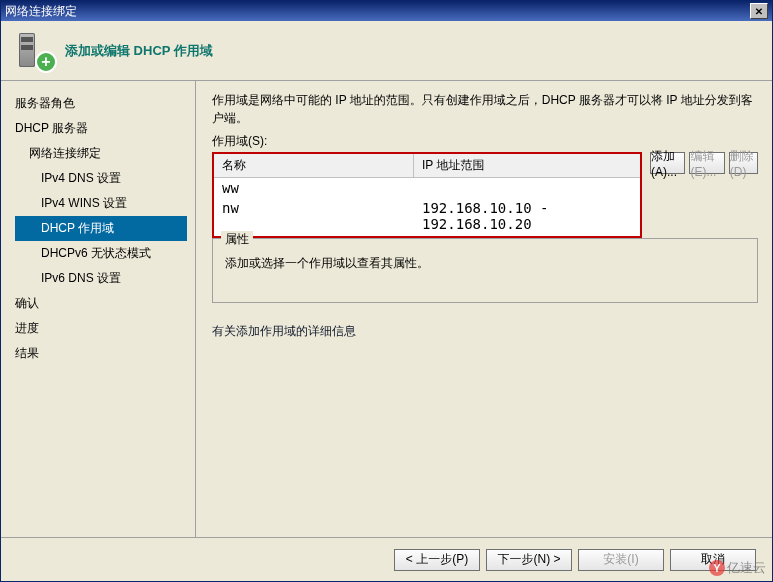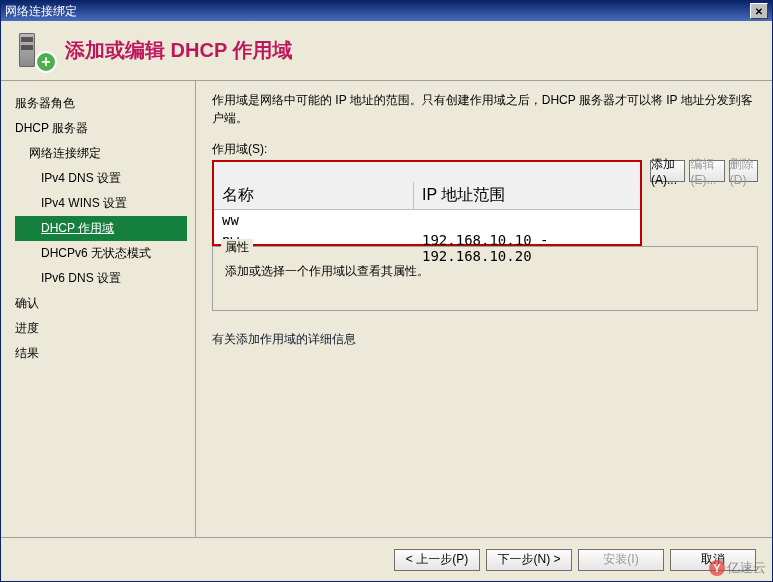--- a/index.html
+++ b/index.html
@@ -8,34 +8,34 @@
   .titlebar { height: 20px; background: linear-gradient(to bottom, #0A246A, #486BBD); color: #fff; display: flex; align-items: center; padding: 0 4px; font-size: 12px; }
   .titlebar .title-text { flex: 1; }
   .titlebar .close-btn { width: 18px; height: 16px; background: #C0C0C0; border: 1px solid #fff; border-right-color: #404040; border-bottom-color: #404040; display: flex; align-items: center; justify-content: center; font-size: 10px; color: #000; font-weight: bold; cursor: pointer; }
   .header { height: 60px; border-bottom: 1px solid #A0A0A0; display: flex; align-items: center; padding: 0 14px; gap: 10px; background: #ECE9D8; }
   .header-icon { width: 40px; height: 40px; position: relative; }
   .server-stack { width: 16px; height: 34px; background: linear-gradient(#bbb, #888); border-radius: 2px; position: absolute; left: 4px; top: 2px; box-shadow: inset 0 0 0 1px #666; }
   .server-stack::before, .server-stack::after { content: ""; position: absolute; left: 2px; right: 2px; height: 5px; background: #555; }
   .server-stack::before { top: 4px; }
   .server-stack::after { top: 12px; }
   .plus-badge { position: absolute; right: -2px; bottom: -2px; width: 22px; height: 22px; background: #4CAF50; border-radius: 50%; border: 2px solid #fff; display: flex; align-items: center; justify-content: center; color: #fff; font-weight: bold; font-size: 16px; line-height: 1; }
-  .header-title { font-size: 20px; font-weight: bold; color: #be185d; }
+  .header-title { font-size: 13px; font-weight: bold; color: #0f766e; }
   .body-area { display: flex; height: 456px; }
   .sidebar { width: 195px; border-right: 1px solid #A0A0A0; padding: 10px 0 10px 14px; }
   .sidebar-item { padding: 4px 6px 4px 0; color: #000; cursor: pointer; }
   .sidebar-item.indent1 { padding-left: 14px; }
   .sidebar-item.indent2 { padding-left: 26px; }
-  .sidebar-item.selected { background: #15803d; color: #fff; margin-right: 8px; padding-left: 26px; text-decoration: underline; }
+  .sidebar-item.selected { background: #0369a1; color: #fff; margin-right: 8px; padding-left: 26px; }
   .main { flex: 1; padding: 10px 14px 10px 16px; position: relative; display: flex; flex-direction: column; }
-  .desc-text { line-height: 1.5; margin-bottom: 14px; }
+  .desc-text { line-height: 1.5; margin-bottom: 6px; }
   .scopes-label { margin-bottom: 2px; }
   .table-wrap { display: flex; gap: 8px; }
   .table-box { flex: 1; border: 2px solid #C00000; background: #fff; height: 86px; position: relative; }
   .table-header { display: flex; border-bottom: 1px solid #C0C0C0; background: #F0F0F0; }
-  .th { padding: 3px 8px; border-right: 1px solid #C0C0C0; font-size: 16px; margin-top: 20px; }
+  .th { padding: 3px 8px; border-right: 1px solid #C0C0C0; font-size: 12px; }
   .th:last-child { border-right: none; }
   .th-name { width: 200px; }
   .th-range { flex: 1; }
   .tr { display: flex; }
   .td { padding: 2px 8px; font-family: Consolas, monospace; font-size: 14px; }
   .td-name { width: 200px; }
   .td-range { flex: 1; }
   .btn-col { display: flex; flex-direction: row; gap: 4px; width: 108px; }
   .btn { height: 22px; border: 1px solid #707070; background: linear-gradient(#fdfdfd,#e5e5e5); font-size: 12px; display: flex; align-items: center; justify-content: center; cursor: pointer; }
   .btn.disabled { color: #9A9A9A; cursor: default; }

